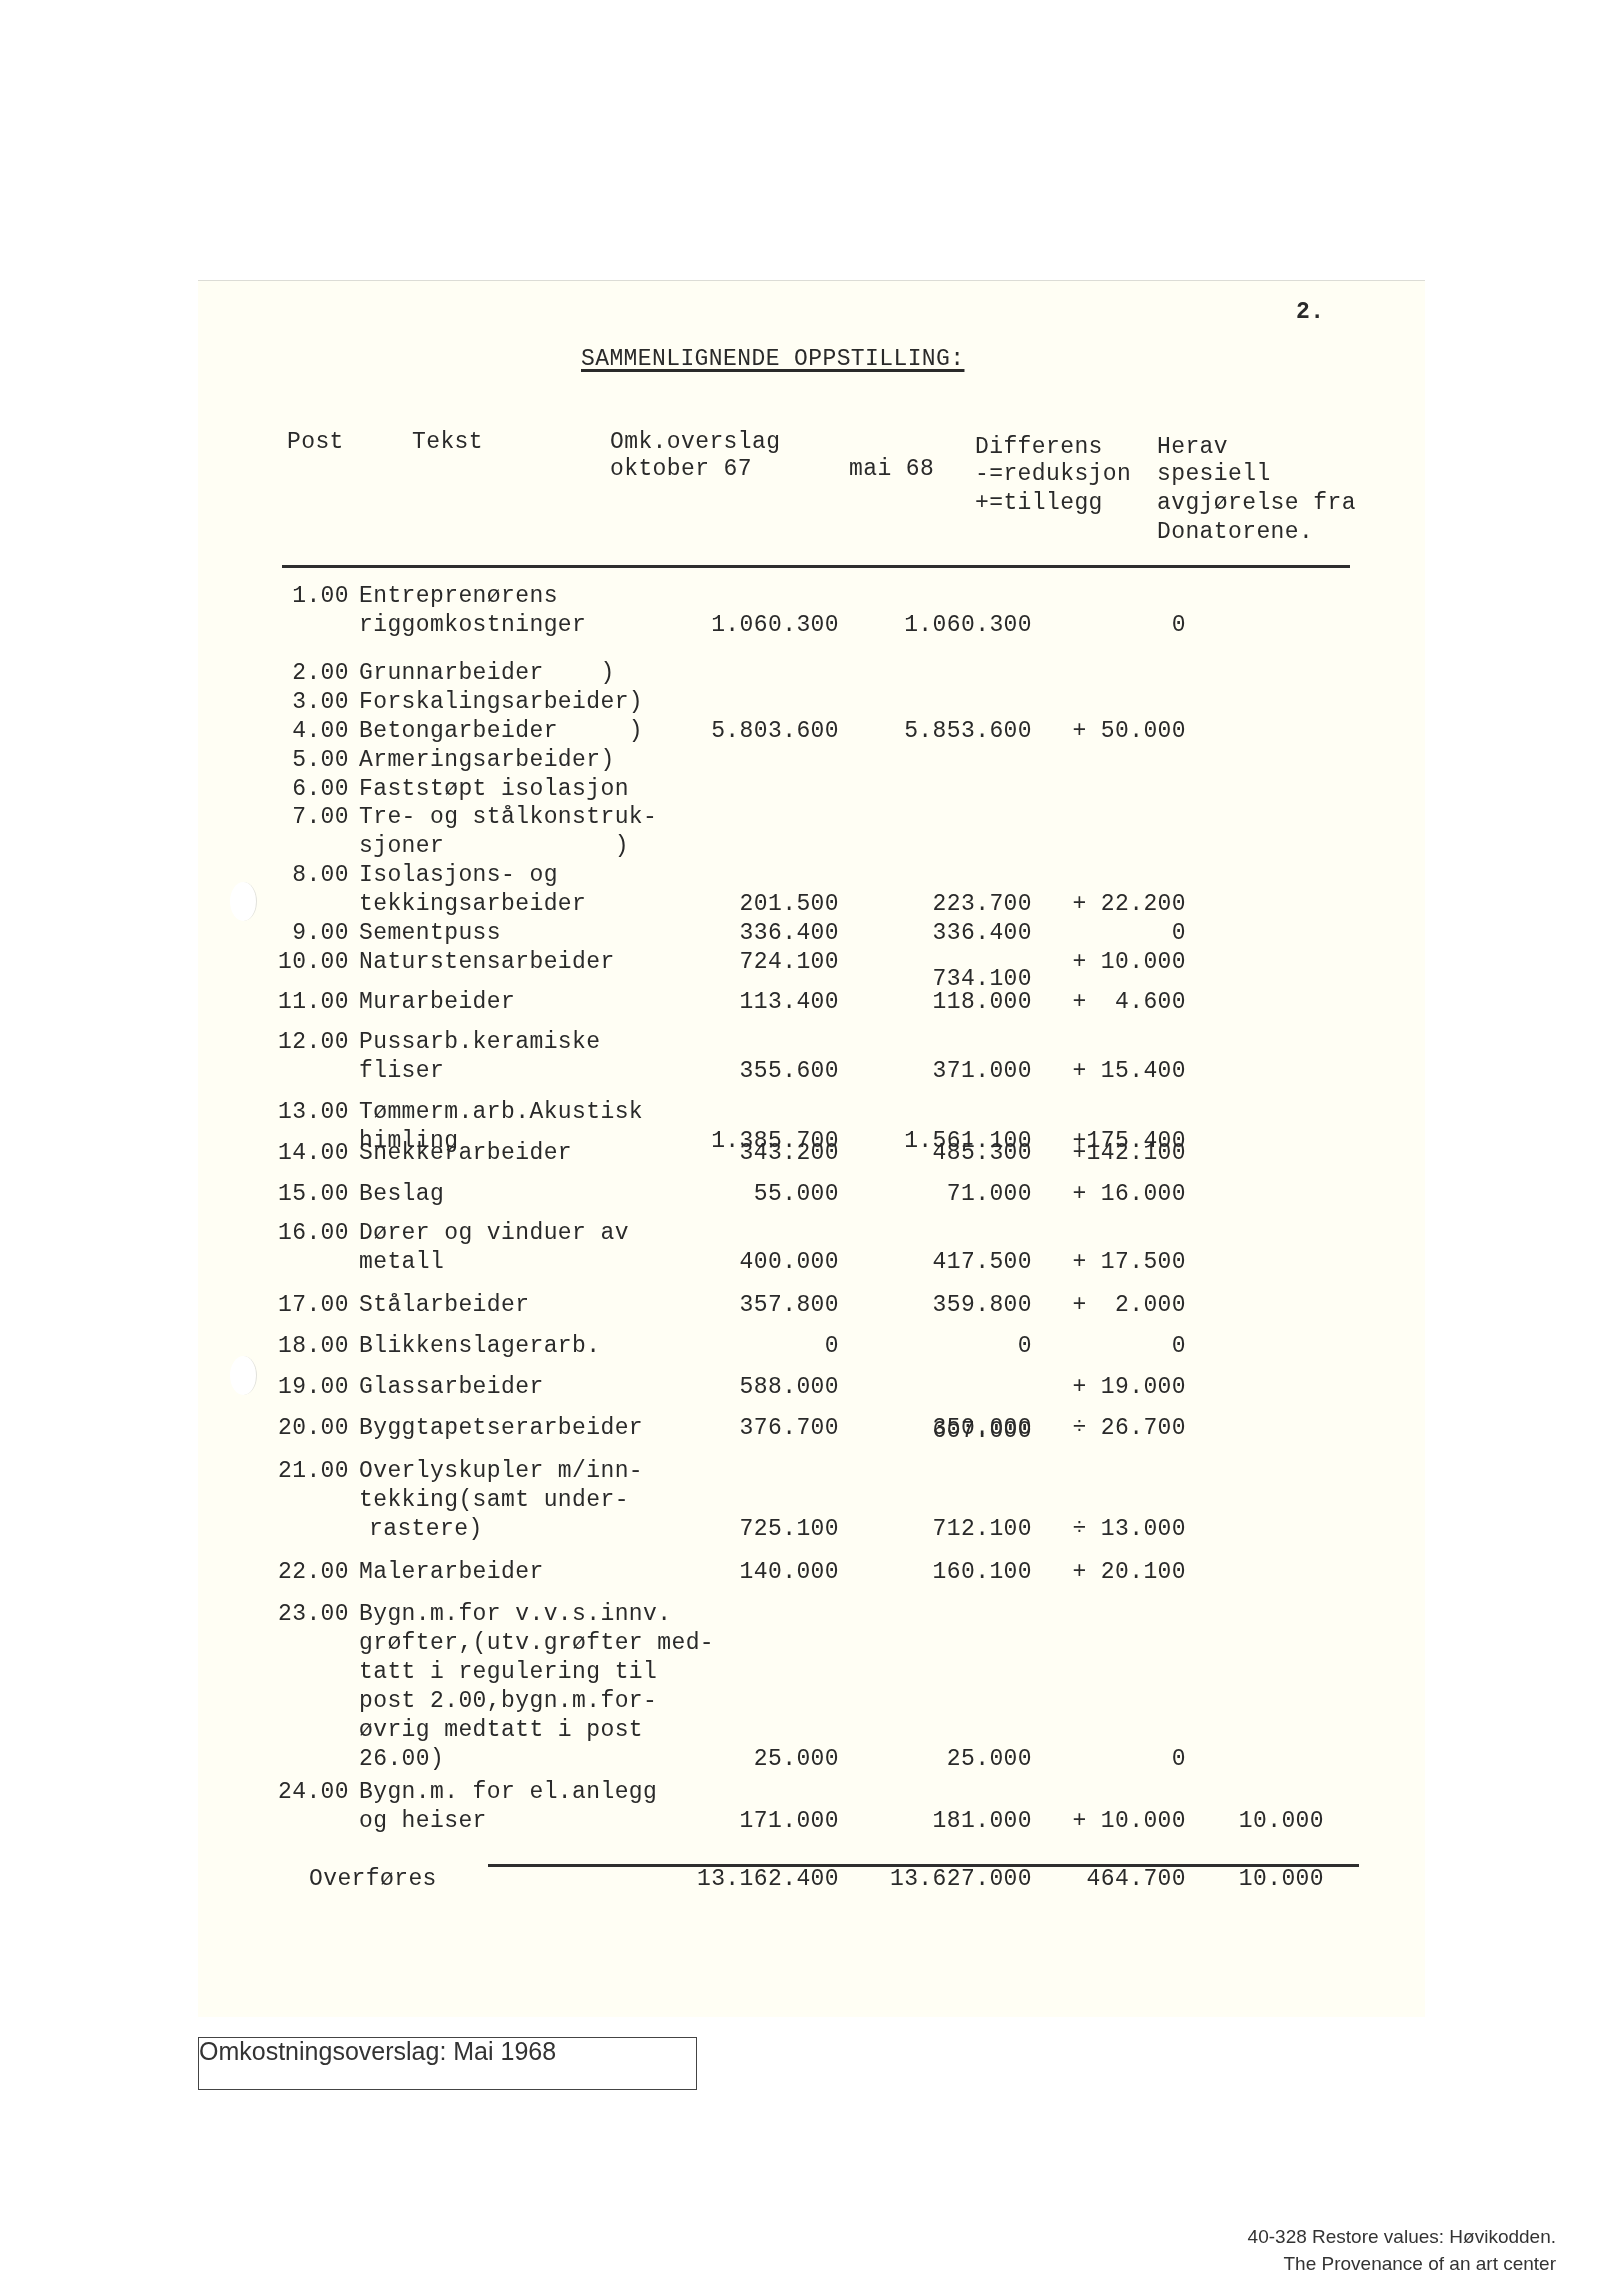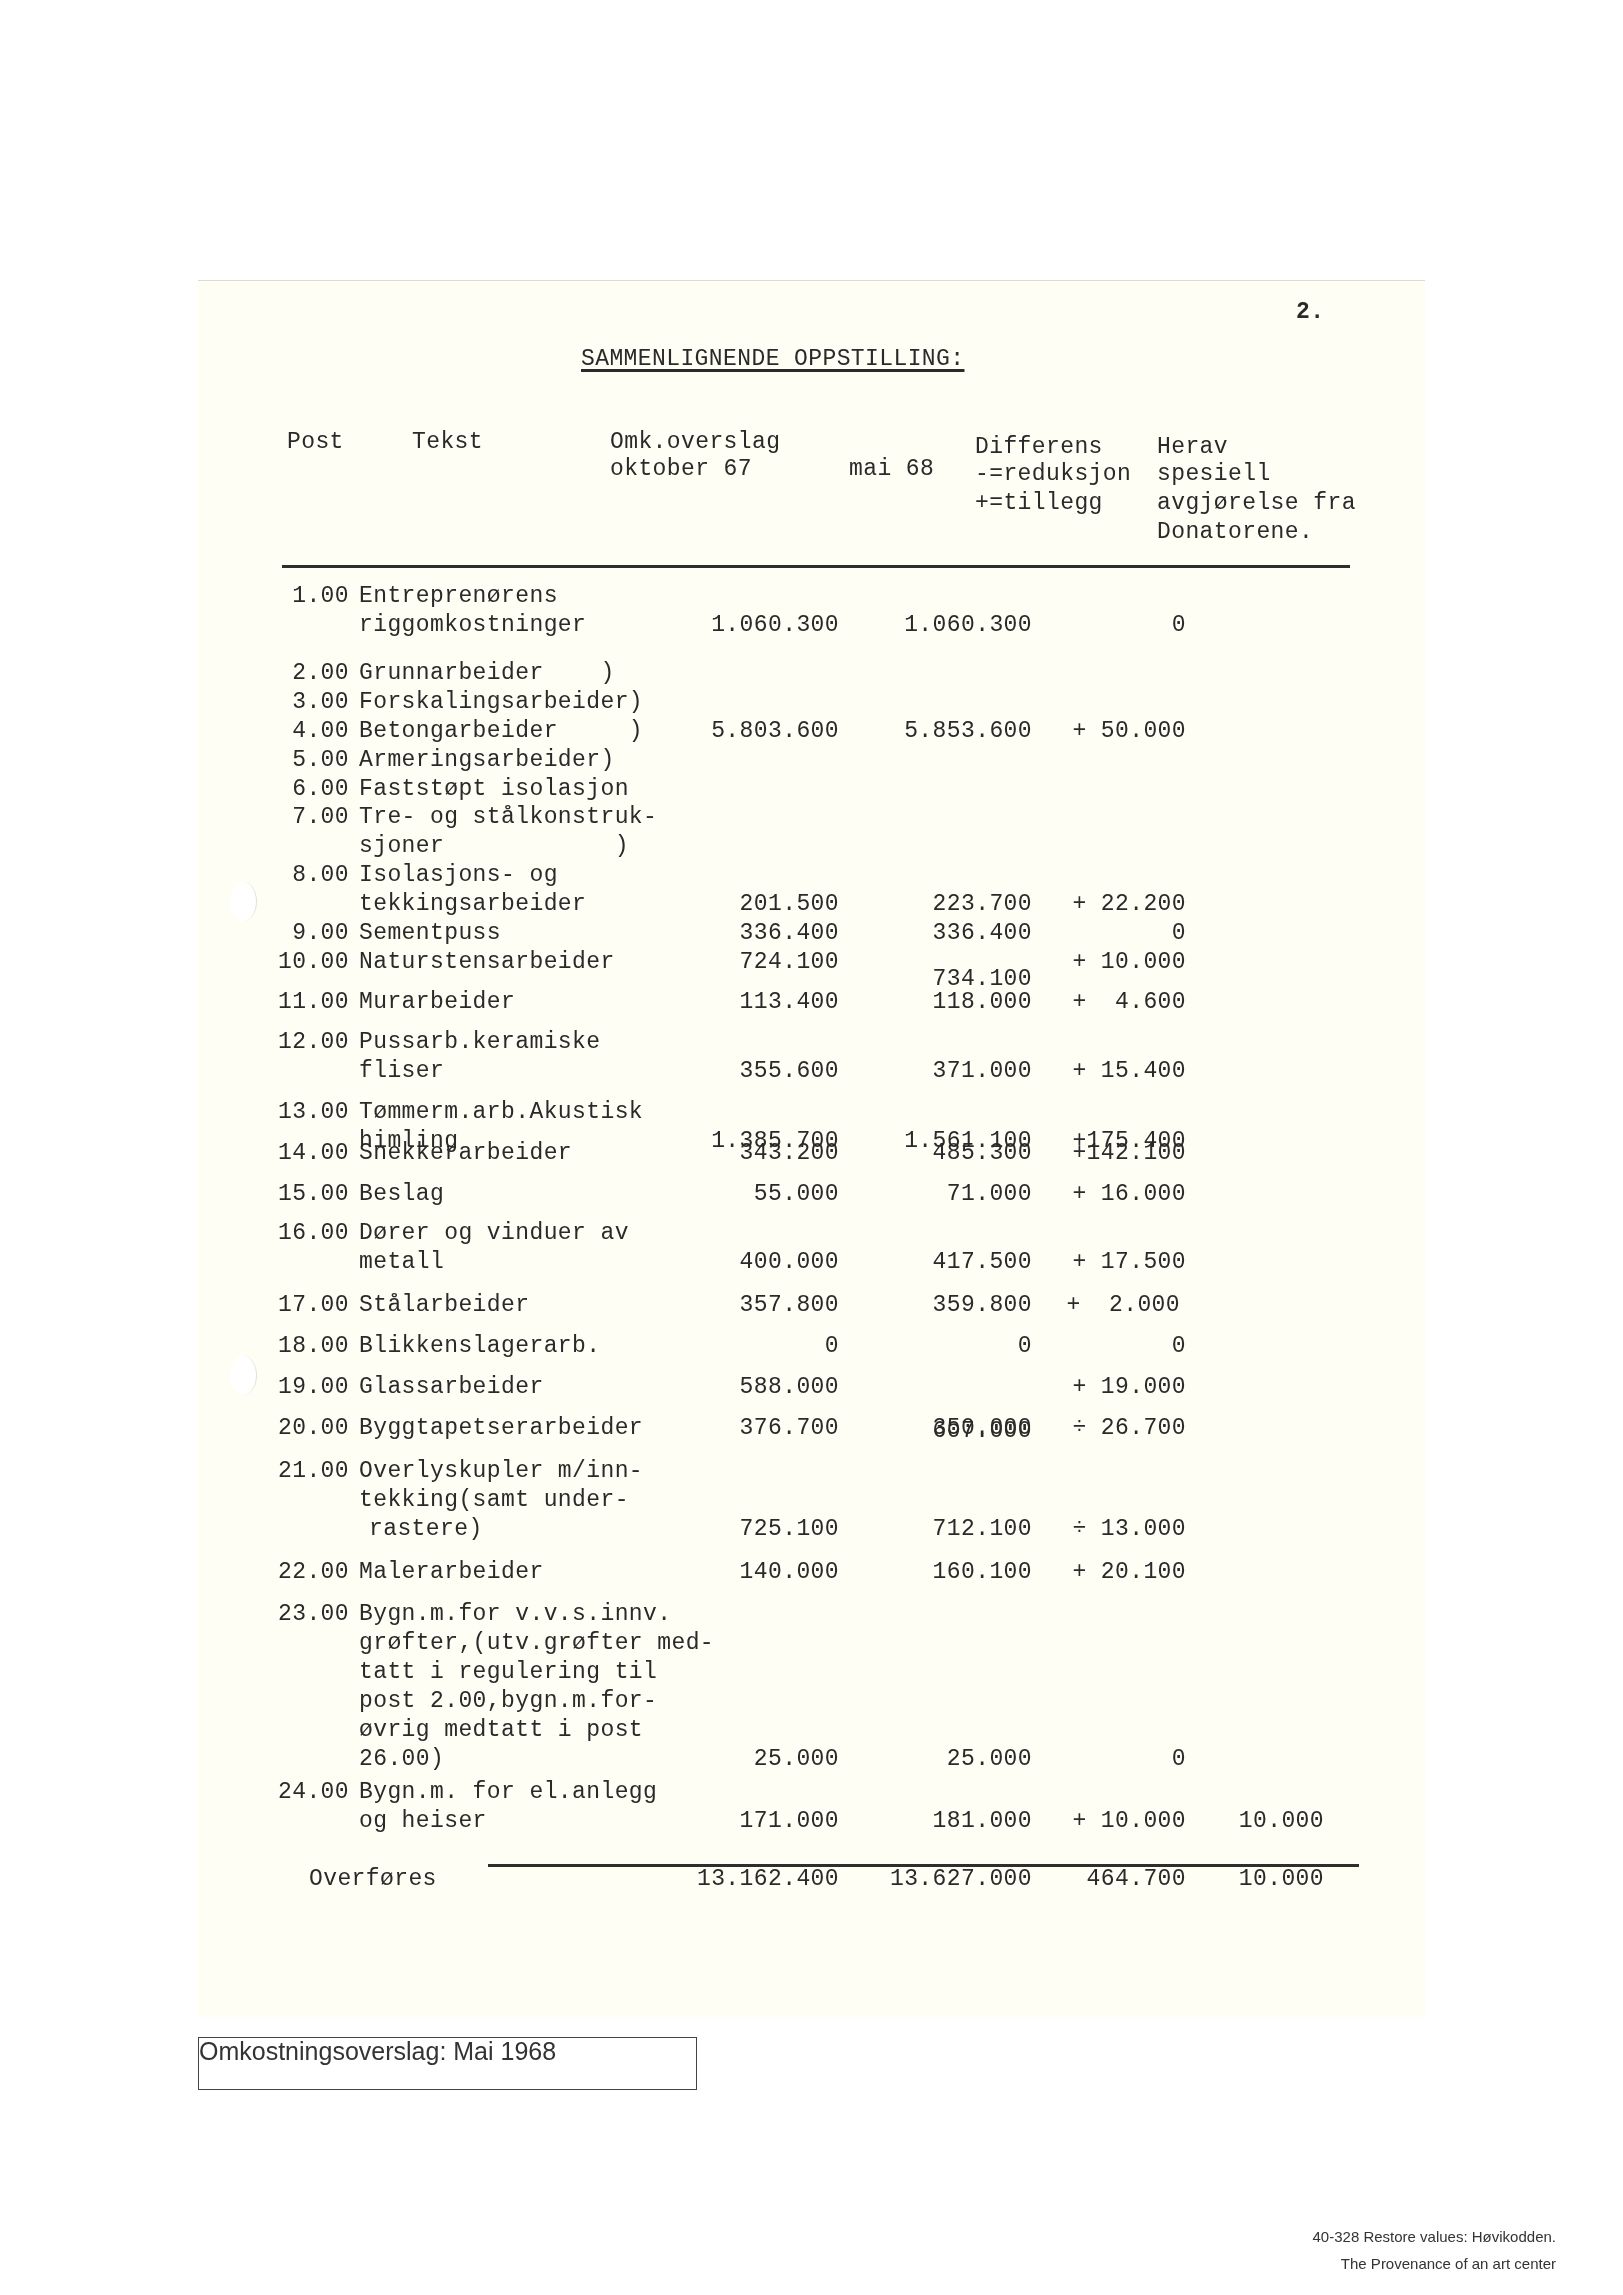--- a/index.html
+++ b/index.html
@@ -21,21 +21,21 @@
   .rule { position: absolute; height: 3.4px; background: #2e2e2e; }
   .hole { position: absolute; width: 26px; height: 39px; border-radius: 50%; background: #ffffff; border-right: 1.7px solid #e2e2dc; }
   .caption-box {
     position: absolute; left: 198px; top: 2037px; width: 499px; height: 53px;
     border: 1.7px solid #444; box-sizing: border-box;
     font-family: "Liberation Sans", sans-serif; font-size: 25px; line-height: 26px; color: #333;
     padding-left: 0px;
   }
   .footer {
     position: absolute; right: 67px; top: 2224px; text-align: right;
-    font-family: "Liberation Sans", sans-serif; font-size: 15px; line-height: 26.5px; color: #333;
+    font-family: "Liberation Sans", sans-serif; font-size: 19px; line-height: 26.5px; color: #333;
   }
   .footer div { white-space: nowrap; }
 </style>
 </head>
 <body>
 
 <div class="paper">
   <div class="t page-num">2.</div>
   <div class="t title">SAMMENLIGNENDE OPPSTILLING:</div>
 
@@ -127,21 +127,21 @@
       <div class="t r" style="right:1076px; top:938px;">16.00</div>
       <div class="t " style="left:161px; top:938px;">Dører og vinduer av</div>
       <div class="t " style="left:161px; top:967px;">metall</div>
       <div class="t r" style="right:586px; top:967px;">400.000</div>
       <div class="t r" style="right:393px; top:967px;">417.500</div>
       <div class="t r" style="right:239px; top:967px;">+ 17.500</div>
       <div class="t r" style="right:1076px; top:1010px;">17.00</div>
       <div class="t " style="left:161px; top:1010px;">Stålarbeider</div>
       <div class="t r" style="right:586px; top:1010px;">357.800</div>
       <div class="t r" style="right:393px; top:1010px;">359.800</div>
-      <div class="t r" style="right:245px; top:1010px;">+  2.000</div>
+      <div class="t r" style="right:239px; top:1010px;">+  2.000</div>
       <div class="t r" style="right:1076px; top:1051px;">18.00</div>
       <div class="t " style="left:161px; top:1051px;">Blikkenslagerarb.</div>
       <div class="t r" style="right:586px; top:1051px;">0</div>
       <div class="t r" style="right:393px; top:1051px;">0</div>
       <div class="t r" style="right:239px; top:1051px;">0</div>
       <div class="t r" style="right:1076px; top:1092px;">19.00</div>
       <div class="t " style="left:161px; top:1092px;">Glassarbeider</div>
       <div class="t r" style="right:586px; top:1092px;">588.000</div>
       <div class="t r" style="right:393px; top:1136px;">607.000</div>
       <div class="t r" style="right:239px; top:1092px;">+ 19.000</div>

